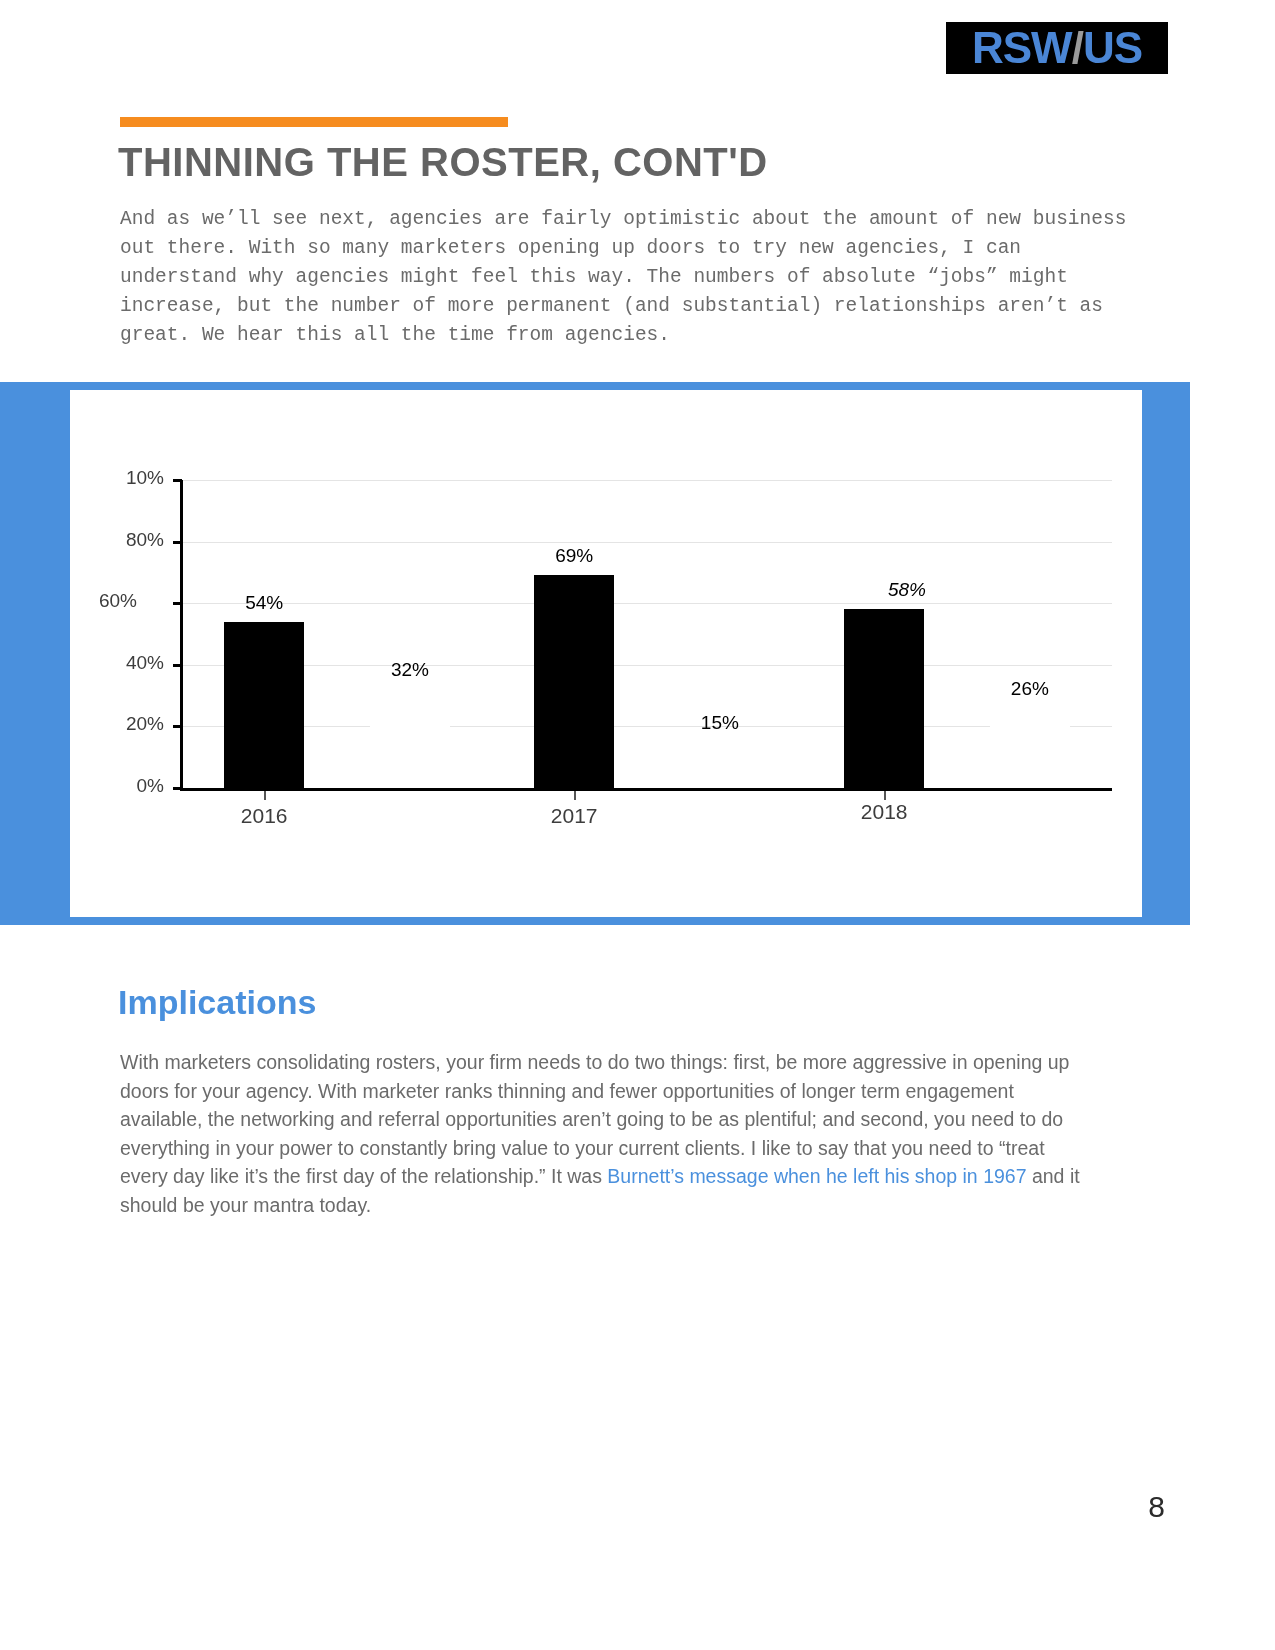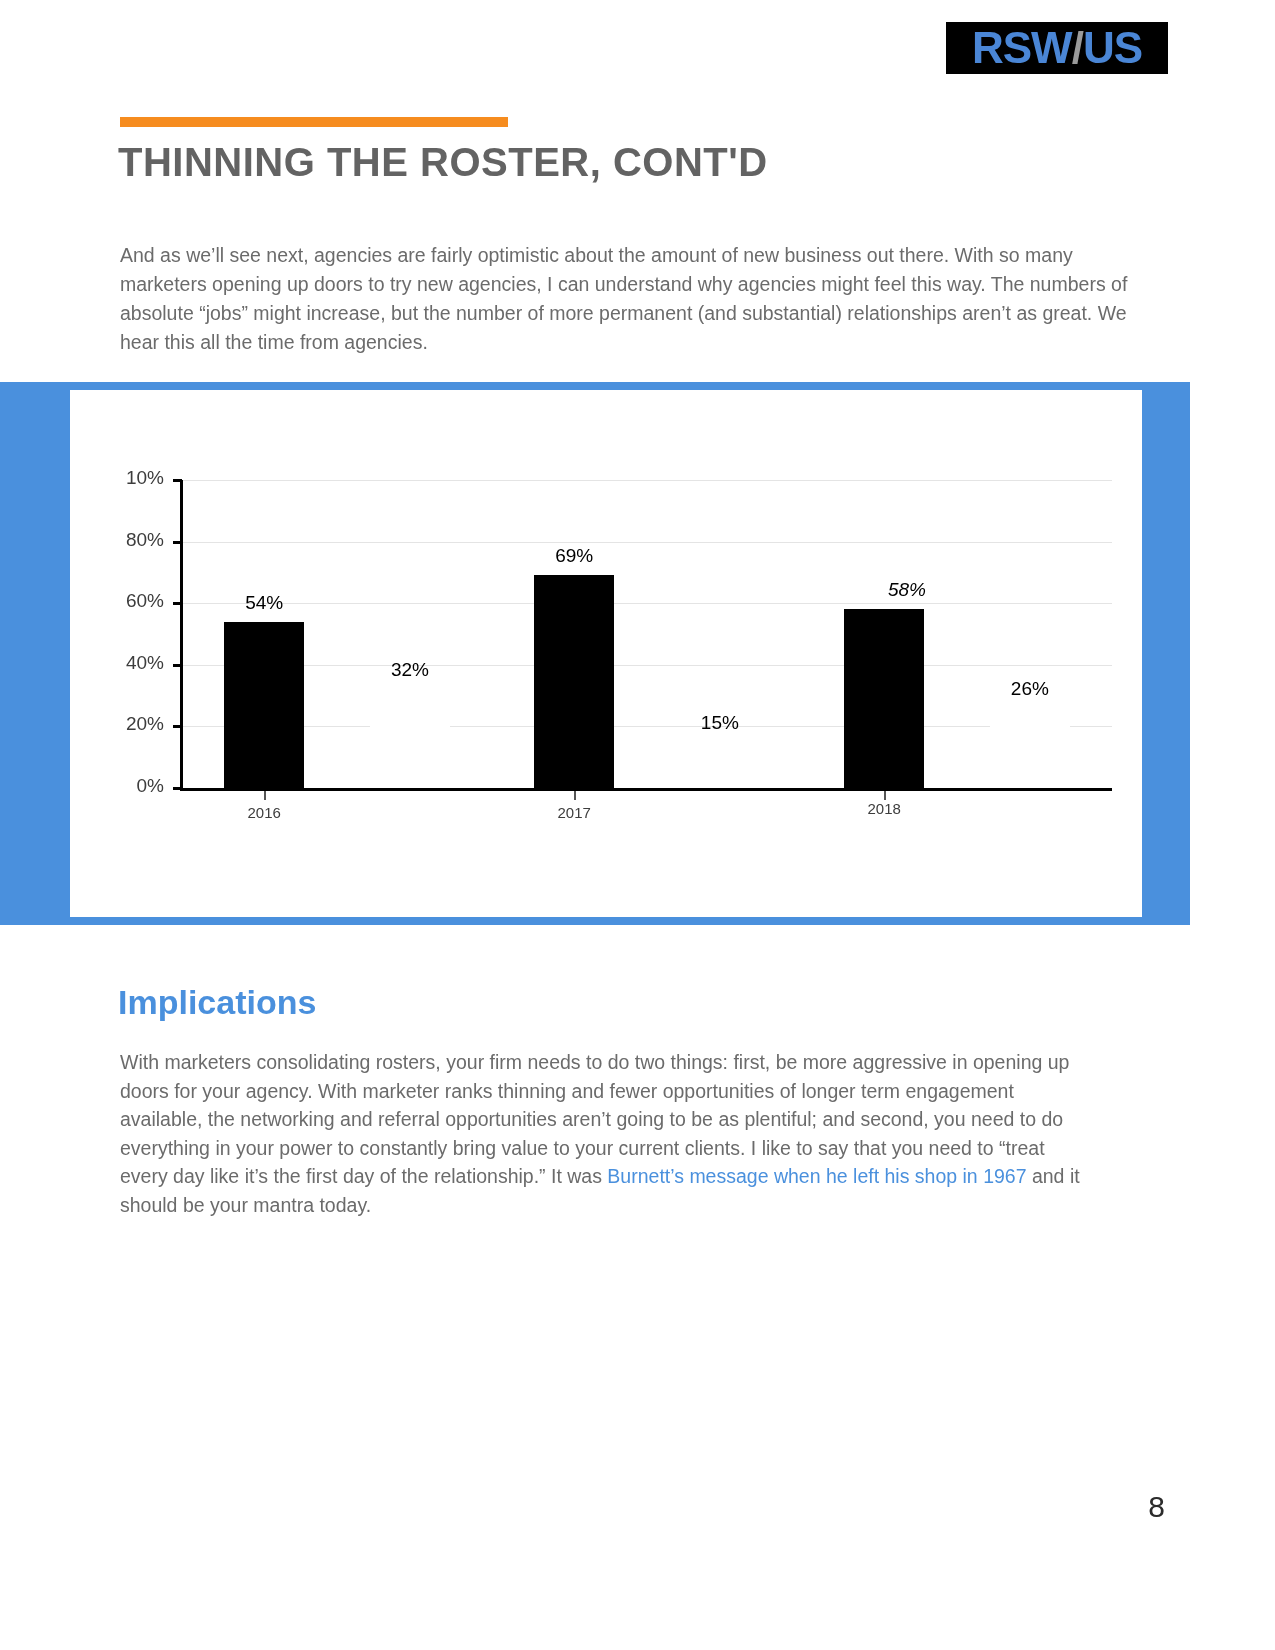--- a/index.html
+++ b/index.html
@@ -63,26 +63,25 @@
     color: #636363;
     white-space: nowrap;
   }
 
   
   .intro-par {
     position: absolute;
     left: 120px;
     top: 205px;
     width: 1012px;
-    font-family: Liberation Sans, sans-serif;
+    font-family: Liberation Mono, monospace;
     font-size: 19.5px;
     line-height: 29px;
     color: #6b6b6b;
     text-align: left;
-    margin-top: 36px;
   }
 
   
   .chart-panel {
     position: absolute;
     left: 0px;
     top: 382px;
     width: 1190px;
     height: 543px;
     background: #4a90dd;
@@ -151,21 +150,21 @@
     position: absolute;
     font-family: "Liberation Sans", sans-serif;
     font-size: 19px;
     color: #000000;
     white-space: nowrap;
     text-align: center;
   }
   .x-cat-label {
     position: absolute;
     font-family: "Liberation Sans", sans-serif;
-    font-size: 15px;
+    font-size: 21px;
     color: #3d3d3d;
     white-space: nowrap;
     text-align: center;
   }
 
   
   .legend {
     position: absolute;
     left: 0;
     right: 0;
@@ -252,21 +251,21 @@
     <div class="y-tick" style="left: 103px; top: 397px;"></div>
         <div class="axis-label" style="left: 2px; top: 385px; width: 92px;">0%</div>
         <div class="gridline" style="left: 112px; top: 336.4px; width: 930px;"></div>
         <div class="y-tick" style="left: 103px; top: 335.4px;"></div>
         <div class="axis-label" style="left: 2px; top: 323.4px; width: 92px;">20%</div>
         <div class="gridline" style="left: 112px; top: 274.8px; width: 930px;"></div>
         <div class="y-tick" style="left: 103px; top: 273.8px;"></div>
         <div class="axis-label" style="left: 2px; top: 261.8px; width: 92px;">40%</div>
         <div class="gridline" style="left: 112px; top: 213.2px; width: 930px;"></div>
         <div class="y-tick" style="left: 103px; top: 212.2px;"></div>
-        <div class="axis-label" style="left: 2px; top: 200.2px; width: 92px;">60%</div>
+        <div class="axis-label" style="left: 2px; top: 200.2px; width: 92px; text-align: center;">60%</div>
         <div class="gridline" style="left: 112px; top: 151.6px; width: 930px;"></div>
         <div class="y-tick" style="left: 103px; top: 150.6px;"></div>
         <div class="axis-label" style="left: 2px; top: 138.6px; width: 92px;">80%</div>
         <div class="gridline" style="left: 112px; top: 90px; width: 930px;"></div>
         <div class="y-tick" style="left: 103px; top: 89px;"></div>
         <div class="axis-label" style="left: 2px; top: 77px; width: 92px;">10%</div>
         <div class="y-axis-line" style="left: 110px; top: 90px; height: 311px;"></div>
         <div class="x-axis-line" style="left: 110px; top: 398px; width: 932px;"></div>
         <div class="bar" style="left: 154.15px; top: 231.68px; width: 80px; height: 166.32px;"></div>
         <div class="bar-label" style="left: 134.15px; top: 201.68px; width: 120px;">54%</div>

